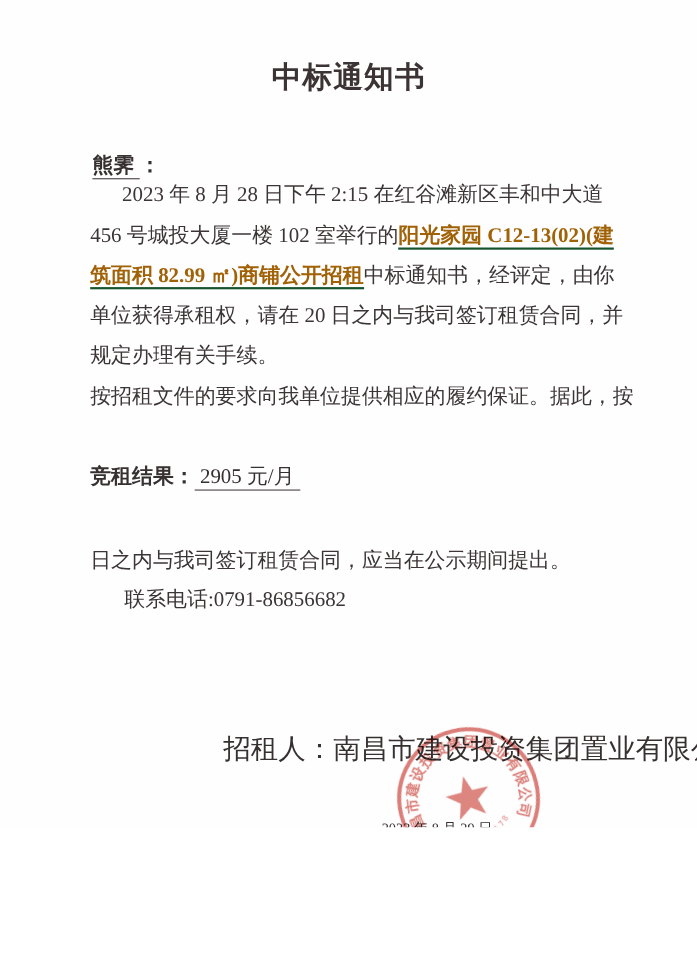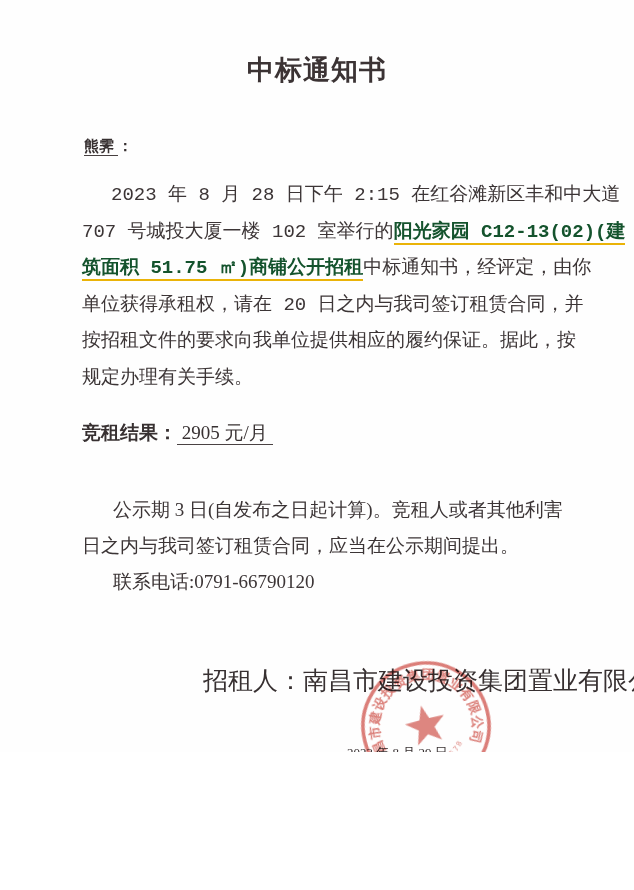--- a/index.html
+++ b/index.html
@@ -9,31 +9,31 @@
     color:#373031;
   }
   .page{position:relative;width:634px;height:752px;background:#fefefe;overflow:hidden;}
 
   .doc-title{
     position:absolute;top:52px;left:0;width:634px;
     text-align:center;font-size:27px;font-weight:bold;letter-spacing:1px;
     color:#3b3334;
   }
 
-  .salutation{position:absolute;top:137px;left:84px;font-size:15px;font-weight:bold;white-space:pre;}
+  .salutation{position:absolute;top:137px;left:84px;font-size:19px;font-weight:bold;white-space:pre;}
   .salutation .name{border-bottom:1.6px solid #473f40;padding-bottom:1px;}
 
-  .para1{position:absolute;top:177px;left:82px;width:480px;font-family:Liberation Mono, monospace;}
+  .para1{position:absolute;top:160px;left:82px;width:480px;}
   .para2{position:absolute;top:492px;left:82px;width:480px;}
   .line{font-size:19px;line-height:36.5px;height:36.5px;white-space:pre;color:#3c3536;}
   .para2 .line{line-height:36px;height:36px;}
   .indent{padding-left:29px;}
   .indent2{padding-left:31px;}
 
-  .bu{font-weight:bold;border-bottom:2px solid #eab308;color:#14532d;}
+  .bu{font-weight:bold;border-bottom:2px solid #14532d;color:#a16207;}
 
   .result-line{position:absolute;top:420px;left:82px;font-size:19px;white-space:pre;text-align:right;}
   .result-line .label{font-weight:bold;}
   .result-line .value{border-bottom:1.4px solid #4a4243;padding-bottom:1px;}
 
   .sign-issuer{position:absolute;top:664px;left:203px;font-size:25px;white-space:pre;}
   .sign-date{position:absolute;top:744px;left:347px;font-size:13px;white-space:pre;font-family:Liberation Serif, serif;}
 
   .seal{
     position:absolute;left:326px;top:626px;width:200px;height:200px;
@@ -46,33 +46,32 @@
 <body>
 
 <div class="page">
 
   <div class="doc-title">中标通知书</div>
 
   <div class="salutation"><span class="name">熊霁 </span><span>：</span></div>
 
   <div class="para1">
     <div class="line indent"><span>2023 年 8 月 28 日下午 2:15 在红谷滩新区丰和中大道</span></div>
-    <div class="line"><span>707 号城投大厦一楼 102 室举行的</span><span class="bu">阳光家园 C12-13(02)(建</span></div>
-    <div class="line"><span class="bu">筑面积 51.75 ㎡)商铺公开招租</span><span>中标通知书，经评定，由你</span></div>
+    <div class="line"><span>456 号城投大厦一楼 102 室举行的</span><span class="bu">阳光家园 C12-13(02)(建</span></div>
+    <div class="line"><span class="bu">筑面积 82.99 ㎡)商铺公开招租</span><span>中标通知书，经评定，由你</span></div>
     <div class="line"><span>单位获得承租权，请在 20 日之内与我司签订租赁合同，并</span></div>
+    <div class="line"><span>规定办理有关手续。</span></div>
     <div class="line"><span>按招租文件的要求向我单位提供相应的履约保证。据此，按</span></div>
-    <div class="line"><span>规定办理有关手续。</span></div>
   </div>
 
   <div class="result-line"><span class="label">竞租结果：</span><span class="value"> 2905 元/月 </span></div>
 
   <div class="para2">
-    <div class="line indent2"><span>公示期 3 日(自发布之日起计算)。竞租人或者其他利害</span></div>
     <div class="line"><span>日之内与我司签订租赁合同，应当在公示期间提出。</span></div>
-    <div class="line indent2"><span>联系电话:0791-66790120</span></div>
+    <div class="line indent2"><span>联系电话:0791-86856682</span></div>
   </div>
 
   <div class="sign-issuer">招租人：南昌市建设投资集团置业有限公司</div>
   <div class="sign-date">2023 年 8 月 29 日</div>
 
   <svg class="seal" viewBox="0 0 200 200" xmlns="http://www.w3.org/2000/svg" aria-hidden="true">
     <defs>
       <path id="ringPath" d="M 58.5 122.1 A 47 47 0 1 1 141.5 122.1" fill="none"></path>
       <path id="codePath" d="M 66.1 121.2 A 40 40 0 0 0 133.9 121.2" fill="none"></path>
     </defs>

